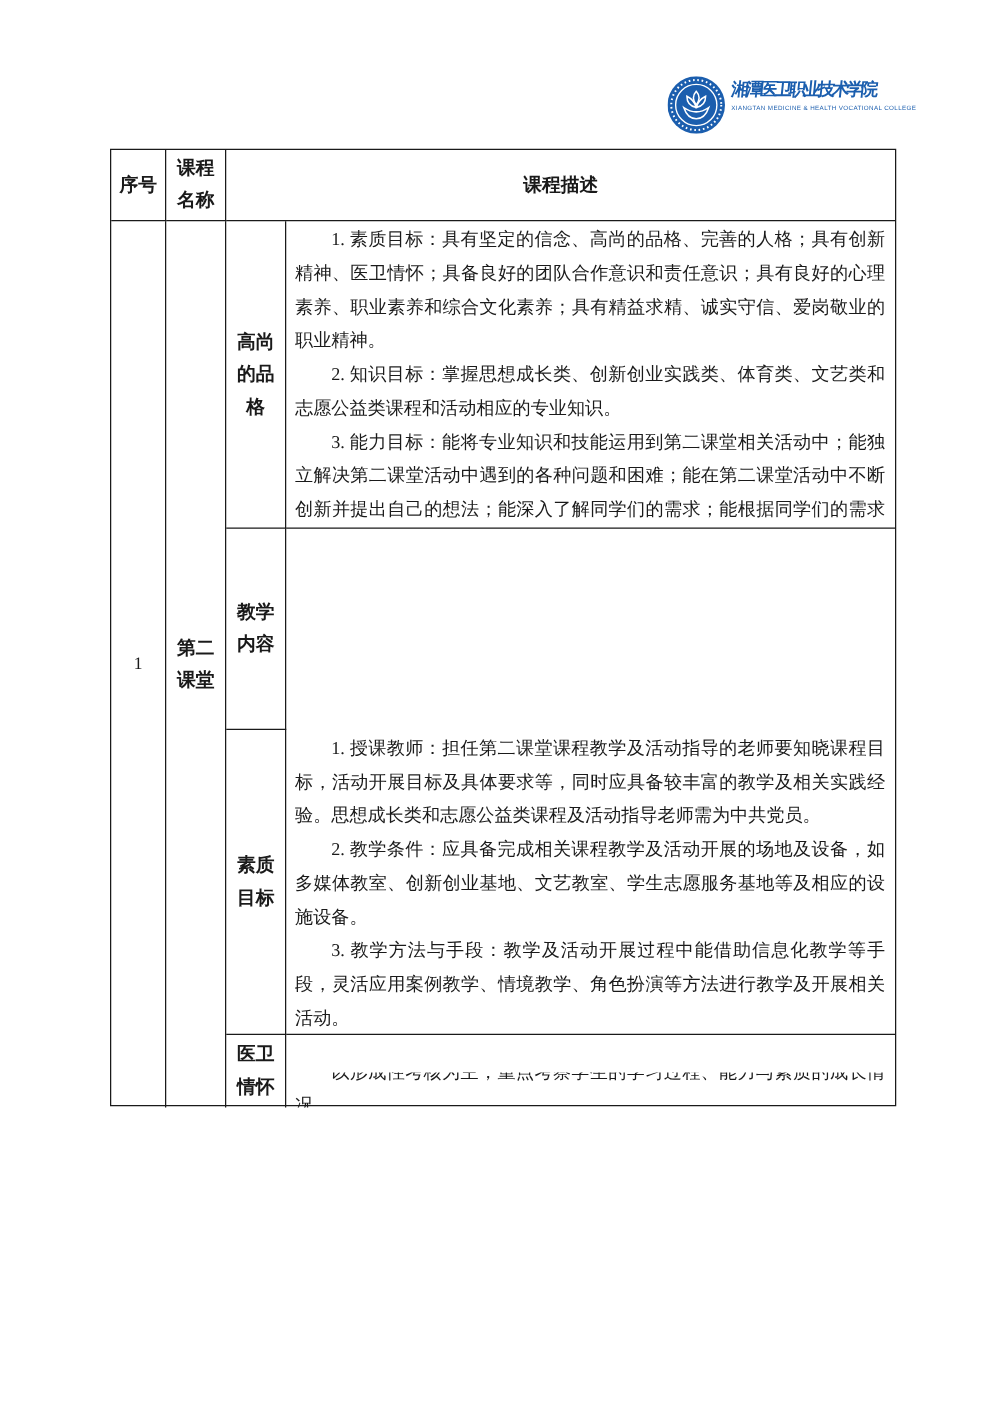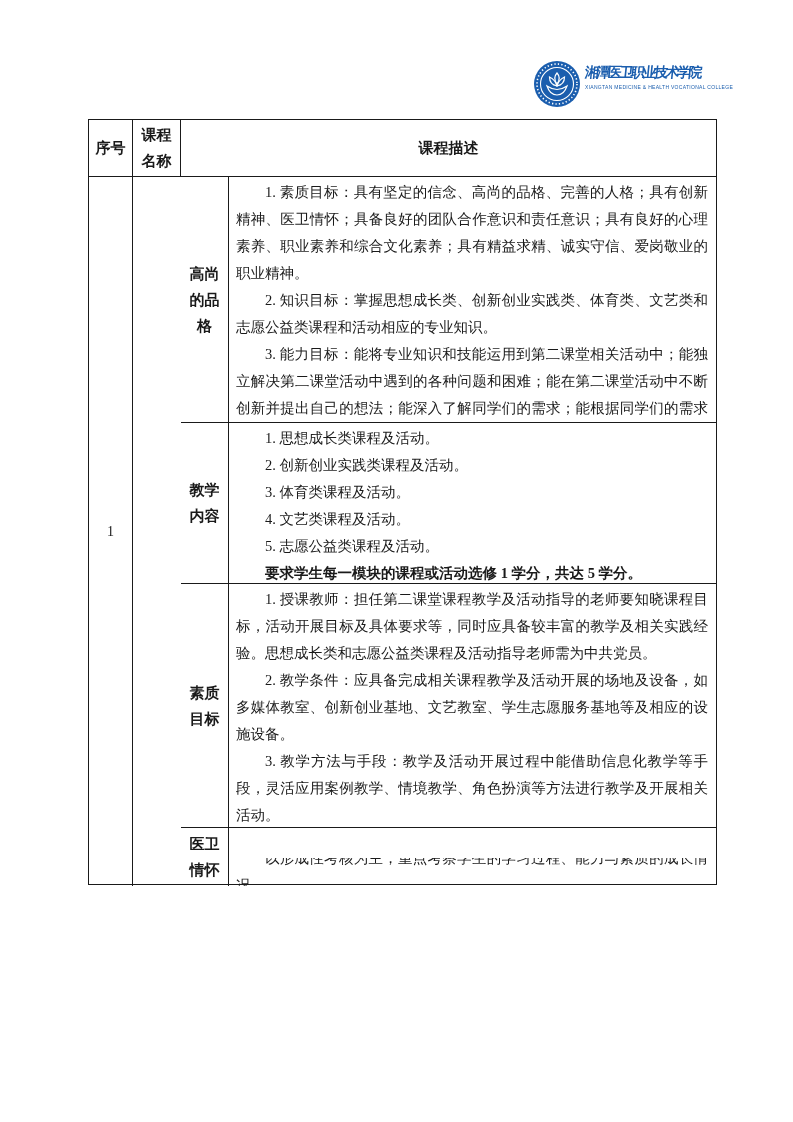--- a/index.html
+++ b/index.html
@@ -90,40 +90,35 @@
     <div class="cell br bb center hdr th-name">
       <span class="wrap2">课程名称</span>
     </div>
     <div class="cell bb center hdr th-desc">
       <span>课程描述</span>
     </div>
 
     <div class="cell br center td-index">
       <span>1</span>
     </div>
+    <div class="cell br center td-name">
+      <span class="wrap2">第二课堂</span>
+    </div>
 
     <div class="cell br bb center sec-label s0l">
       <span class="wrap2">高尚的品格</span>
     </div>
     <div class="cell bb content s0c">
       <p>1. 素质目标：具有坚定的信念、高尚的品格、完善的人格；具有创新精神、医卫情怀；具备良好的团队合作意识和责任意识；具有良好的心理素养、职业素养和综合文化素养；具有精益求精、诚实守信、爱岗敬业的职业精神。</p>
       <p>2. 知识目标：掌握思想成长类、创新创业实践类、体育类、文艺类和志愿公益类课程和活动相应的专业知识。</p>
       <p>3. 能力目标：能将专业知识和技能运用到第二课堂相关活动中；能独立解决第二课堂活动中遇到的各种问题和困难；能在第二课堂活动中不断创新并提出自己的想法；能深入了解同学们的需求；能根据同学们的需求创新第二课堂活动形式。</p>
     </div>
 
     <div class="cell br bb center sec-label s1l">
       <span class="wrap2">教学内容</span>
-    </div>
-    <div class="cell bb content s1c">
-      <p>1. 思想成长类课程及活动。</p>
-      <p>2. 创新创业实践类课程及活动。</p>
-      <p>3. 体育类课程及活动。</p>
-      <p>4. 文艺类课程及活动。</p>
-      <p>5. 志愿公益类课程及活动。</p>
-      <p class="bold-note">要求学生每一模块的课程或活动选修 1 学分，共达 5 学分。</p>
     </div>
 
     <div class="cell br bb center sec-label s2l">
       <span class="wrap2">素质目标</span>
     </div>
     <div class="cell bb content s2c">
       <p>1. 授课教师：担任第二课堂课程教学及活动指导的老师要知晓课程目标，活动开展目标及具体要求等，同时应具备较丰富的教学及相关实践经验。思想成长类和志愿公益类课程及活动指导老师需为中共党员。</p>
       <p>2. 教学条件：应具备完成相关课程教学及活动开展的场地及设备，如多媒体教室、创新创业基地、文艺教室、学生志愿服务基地等及相应的设施设备。</p>
       <p>3. 教学方法与手段：教学及活动开展过程中能借助信息化教学等手段，灵活应用案例教学、情境教学、角色扮演等方法进行教学及开展相关活动。</p>
 

